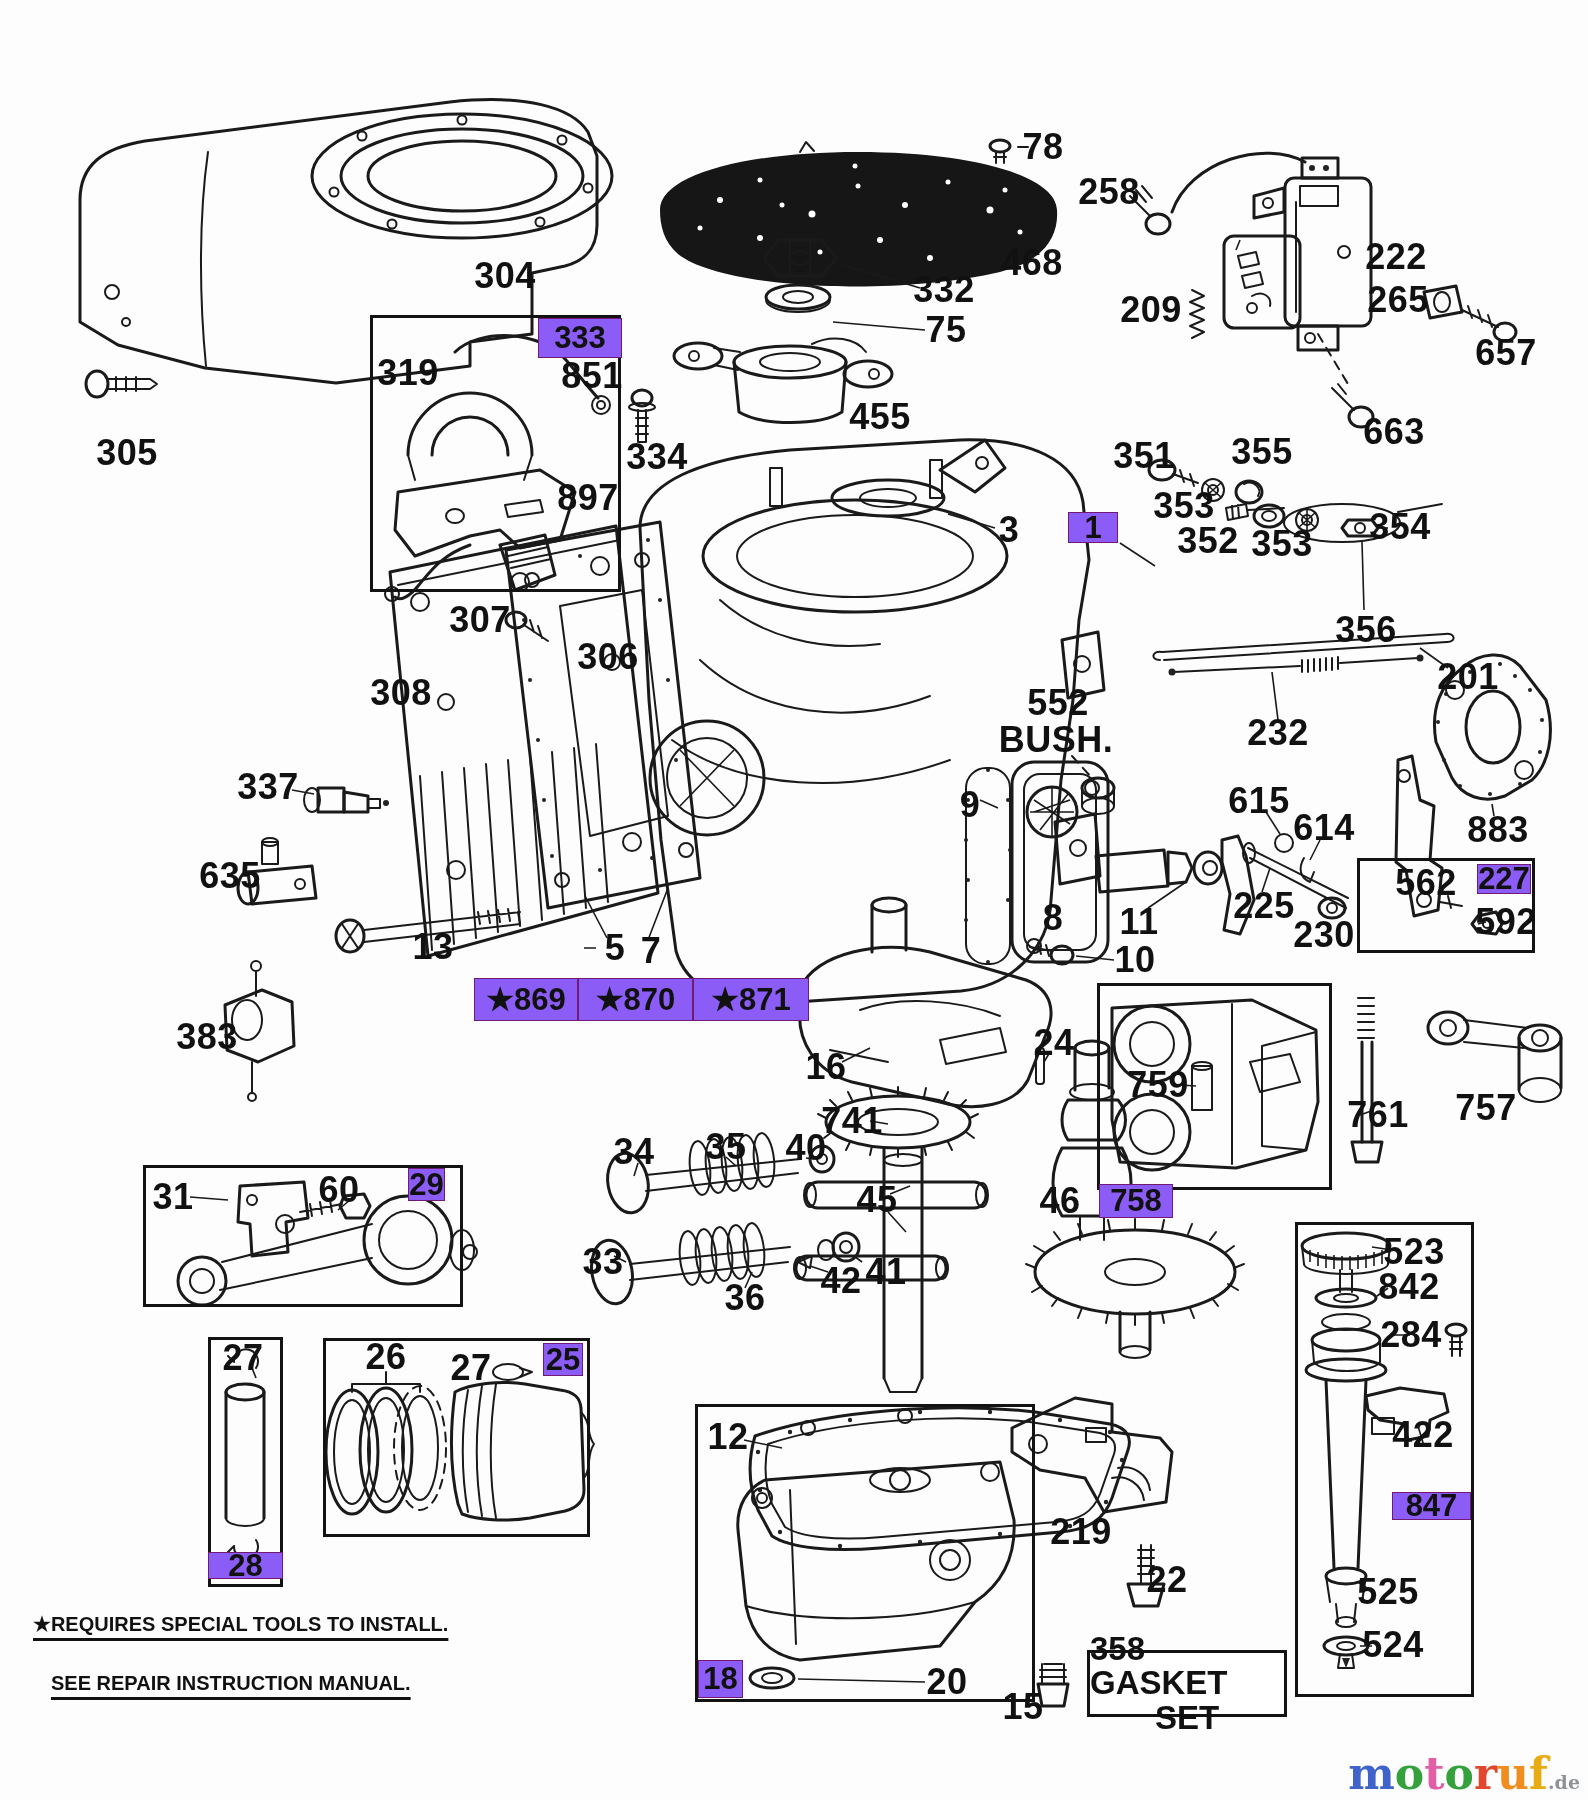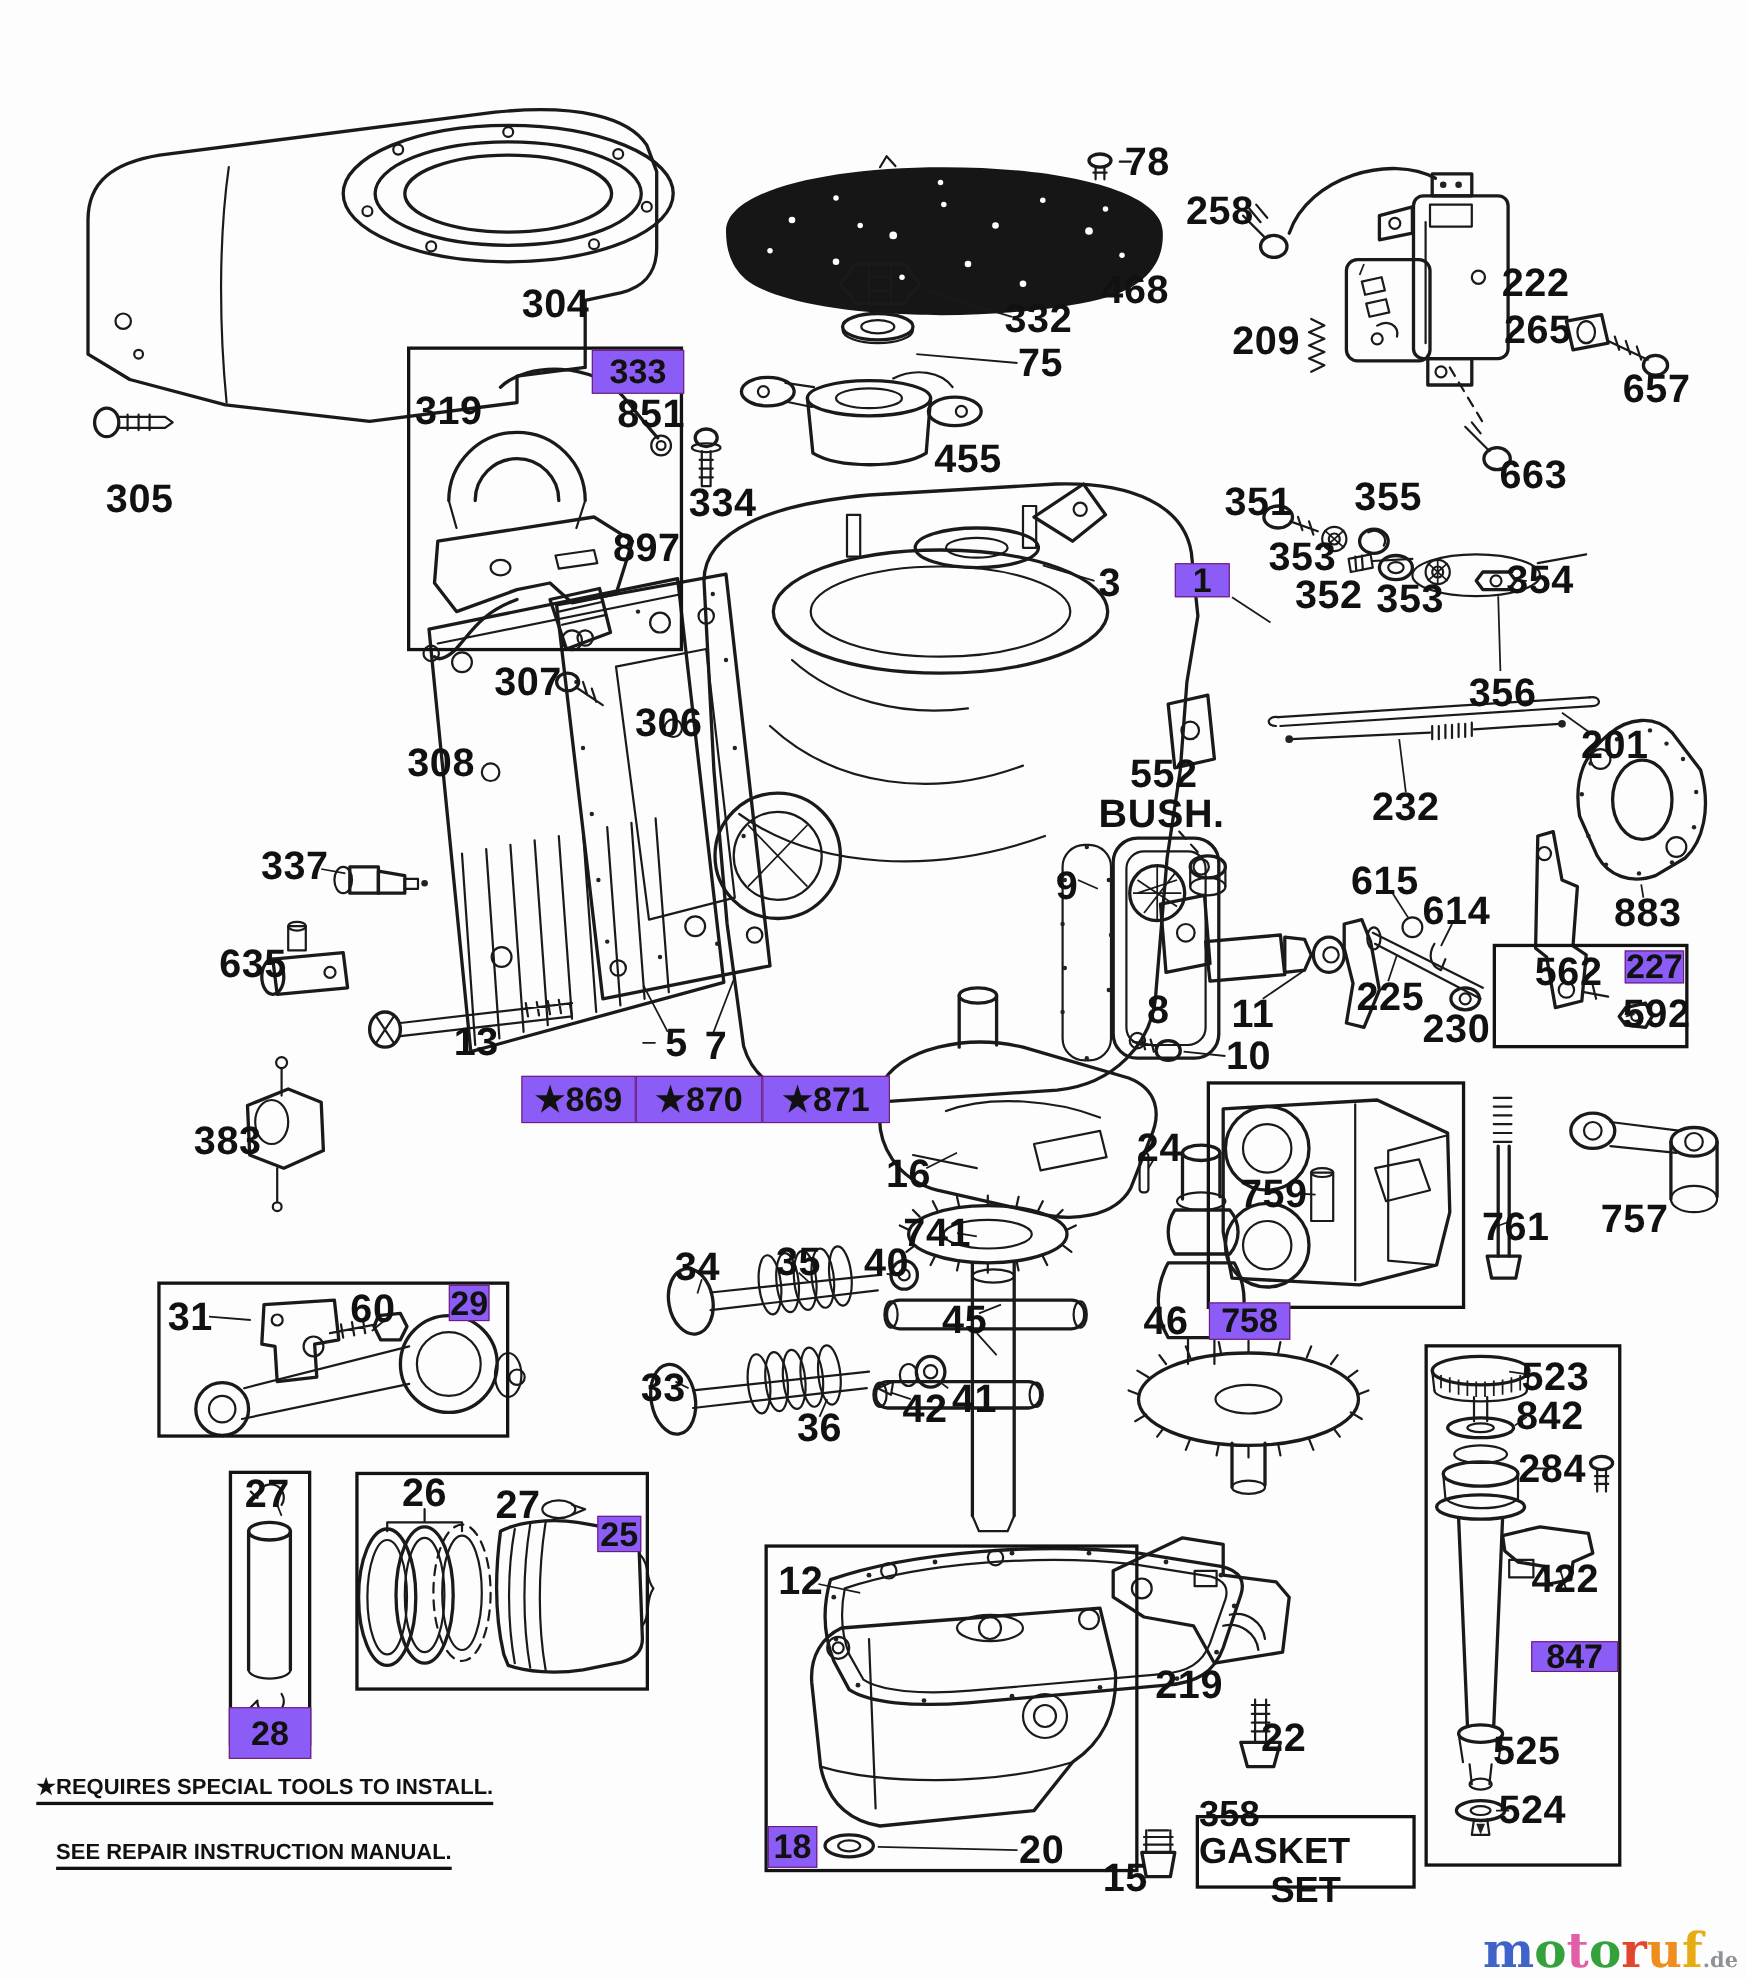--- a/index.html
+++ b/index.html
@@ -557,26 +557,26 @@
       <div class="obox" style="left: 143px; top: 1165px; width: 320px; height: 142px;"></div>
       <div class="obox" style="left: 208px; top: 1337px; width: 75px; height: 250px;"></div>
       <div class="obox" style="left: 323px; top: 1338px; width: 267px; height: 199px;"></div>
       <div class="obox" style="left: 1357px; top: 858px; width: 178px; height: 95px;"></div>
       <div class="obox" style="left: 1097px; top: 983px; width: 235px; height: 207px;"></div>
       <div class="obox" style="left: 1295px; top: 1222px; width: 179px; height: 475px;"></div>
       <div class="obox" style="left: 695px; top: 1404px; width: 340px; height: 298px;"></div>
       <div class="blabel" style="left: 538px; top: 318px; width: 84px; height: 40px;">333</div>
       <div class="blabel" style="left: 1068px; top: 512px; width: 50px; height: 31px;">1</div>
       <div class="blabel" style="left: 408px; top: 1168px; width: 37px; height: 33px;">29</div>
-      <div class="blabel" style="left: 543px; top: 1378px; width: 40px; height: 33px;">25</div>
+      <div class="blabel" style="left: 543px; top: 1343px; width: 40px; height: 33px;">25</div>
       <div class="blabel" style="left: 1477px; top: 864px; width: 54px; height: 30px;">227</div>
       <div class="blabel" style="left: 1099px; top: 1184px; width: 74px; height: 34px;">758</div>
       <div class="blabel" style="left: 1392px; top: 1492px; width: 79px; height: 28px;">847</div>
       <div class="blabel" style="left: 698px; top: 1660px; width: 45px; height: 38px;">18</div>
-      <div class="blabel" style="left: 208px; top: 1552px; width: 75px; height: 47px;">28</div>
+      <div class="blabel" style="left: 208px; top: 1552px; width: 75px; height: 27px;">28</div>
       <div class="blabel" style="left: 474px; top: 978px; width: 104px; height: 43px;">★869</div>
       <div class="blabel" style="left: 578px; top: 978px; width: 115px; height: 43px;">★870</div>
       <div class="blabel" style="left: 693px; top: 978px; width: 116px; height: 43px;">★871</div>
       <div class="plabel" style="left: 505px; top: 276px;">304</div>
       <div class="plabel" style="left: 127px; top: 453px;">305</div>
       <div class="plabel" style="left: 408px; top: 373px;">319</div>
       <div class="plabel" style="left: 592px; top: 376px;">851</div>
       <div class="plabel" style="left: 588px; top: 498px;">897</div>
       <div class="plabel" style="left: 657px; top: 457px;">334</div>
       <div class="plabel" style="left: 1043px; top: 147px;">78</div>

